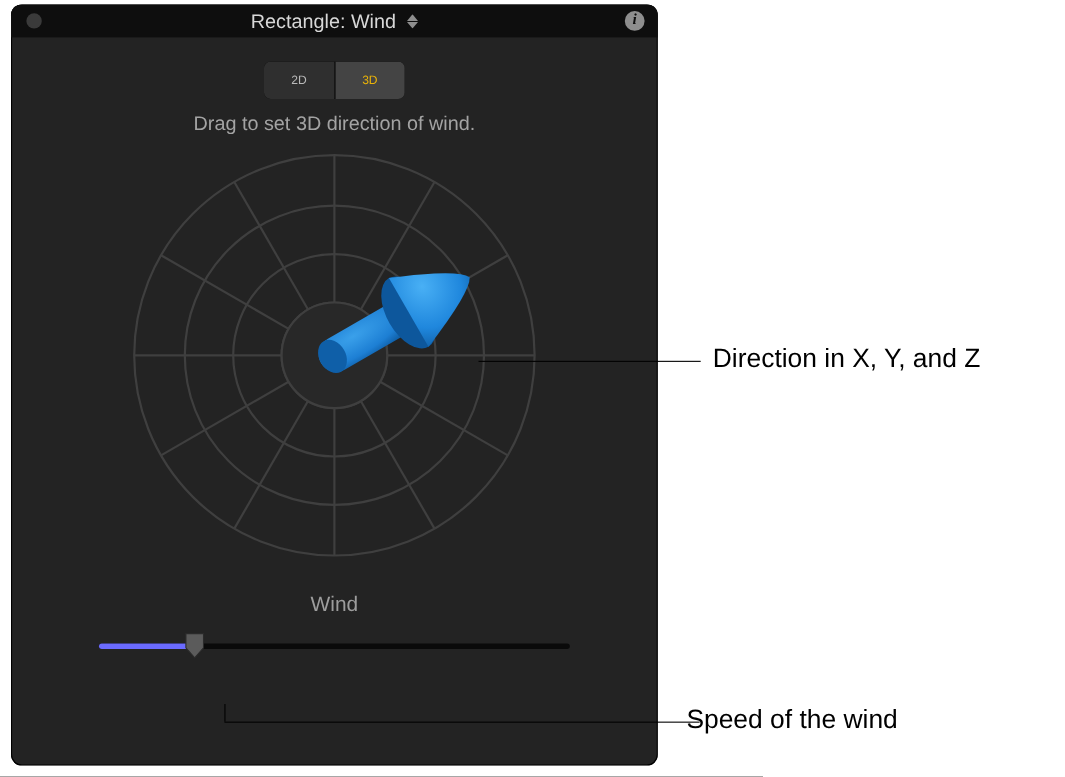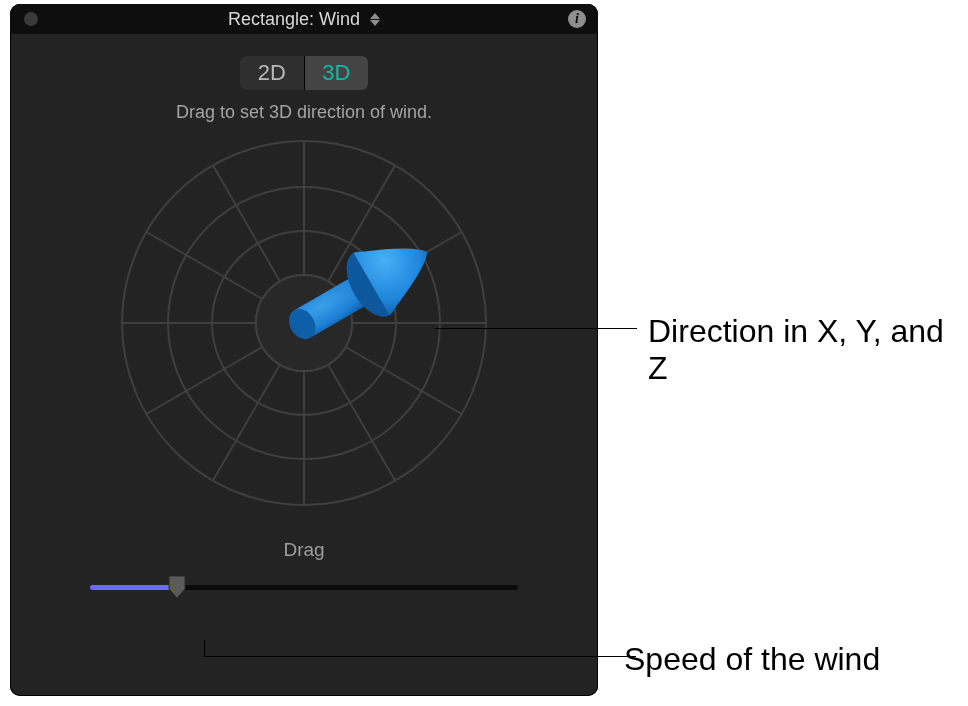--- a/index.html
+++ b/index.html
@@ -80,27 +80,27 @@
     display: flex;
     border-radius: 6px;
     overflow: hidden;
     box-shadow: inset 0 0 0 1px #000;
   }
   .seg {
     flex:1;
     display:flex;
     align-items:center;
     justify-content:center;
-    font-size:22px;
+    font-size:11px;
     color:#b9b9b9;
     background:#2f2f2f;
     cursor:pointer;
   }
   .seg + .seg { border-left:1px solid #000; }
-  .seg.active { background:#444444; color:#14b8a6; }
+  .seg.active { background:#444444; color:#eab308; }
 
   .hint {
     text-align:center;
     color:#a3a3a3;
     font-size:18px;
     margin-bottom: 10px;
   }
 
   .dial-wrap {
     width: 372px;
@@ -151,21 +151,21 @@
   .thumb {
     position:absolute;
     left: 78px;
     top: 0;
   }
 
   
   .callout {
     position:absolute;
     color:#000;
-    font-size:32px;
+    font-size:24px;
     font-family: "Helvetica Neue", Arial, sans-serif;
   }
   .callout-line {
     position:absolute;
     height:1px;
     background:#000;
   }
 </style>
 </head>
 <body>
@@ -239,21 +239,21 @@
 
         <rect x="0" y="24" width="92" height="32" rx="16" fill="url(#cyl)"></rect>
         <ellipse cx="12" cy="40" rx="12" ry="16" fill="#0f5fa8"></ellipse>
 
         <ellipse cx="92" cy="40" rx="20" ry="36" fill="#0d579c"></ellipse>
         <path d="M92 4 Q150 28 156 40 Q150 52 92 76 Z" fill="url(#cone)"></path>
       </svg>
     </div>
   </div>
 
-  <div class="speed-label">Drag</div>
+  <div class="speed-label">Wind</div>
 
   <div class="slider">
     <div class="track"></div>
     <div class="fill"></div>
     <div class="thumb">
       <svg width="18" height="24" viewBox="0 0 18 24">
         <path d="M1 1 H17 V14 L9 23 L1 14 Z" fill="#5b5b5b" stroke="#2a2a2a"></path>
       </svg>
     </div>
   </div>

